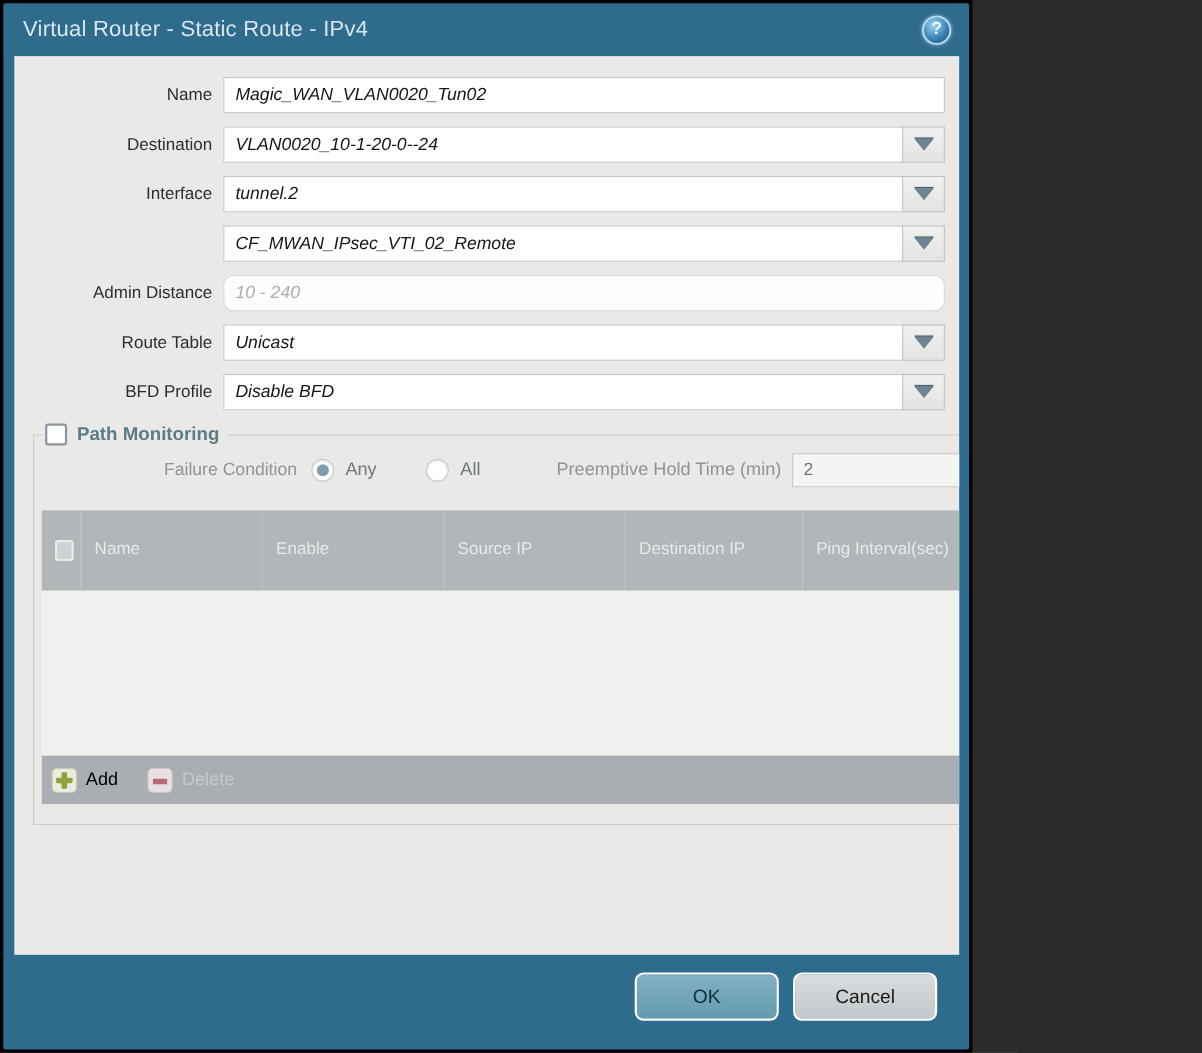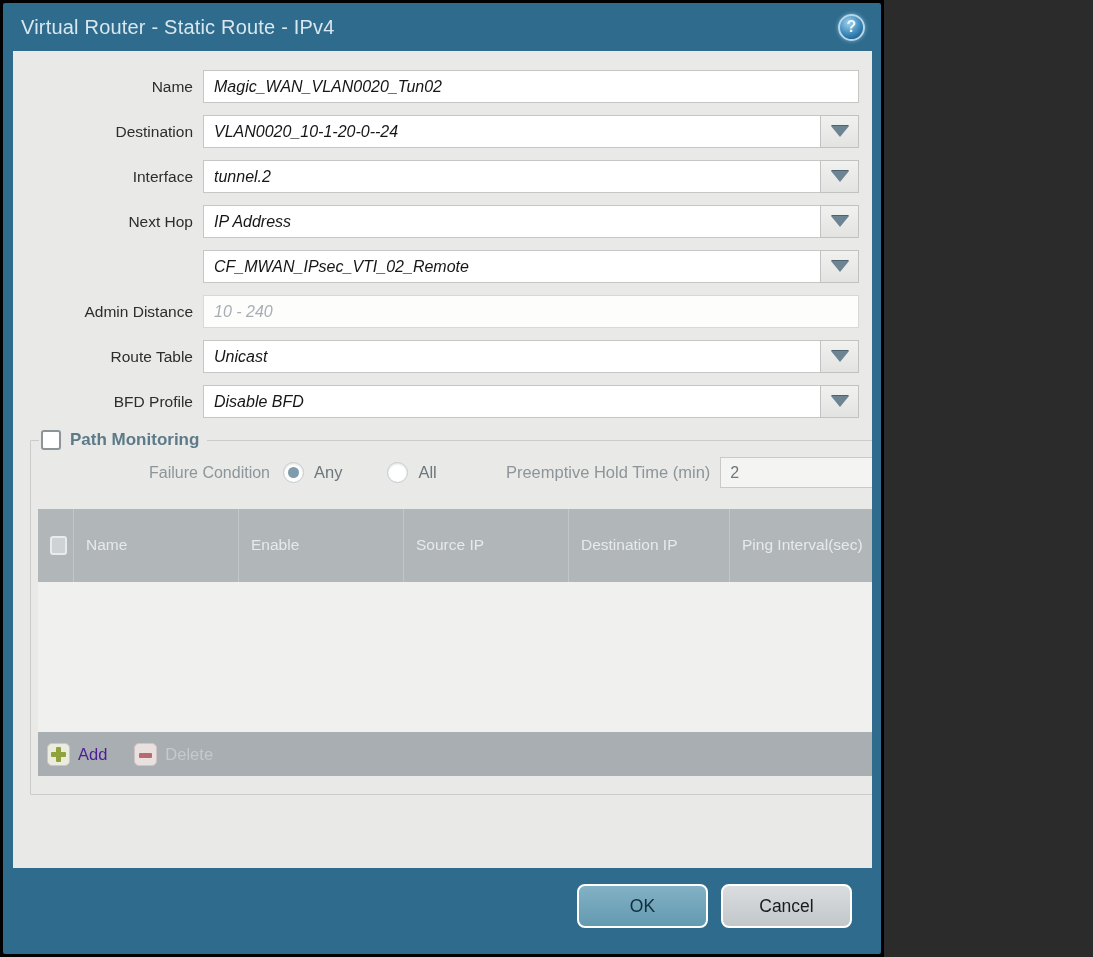--- a/index.html
+++ b/index.html
@@ -66,20 +66,21 @@
     padding: 0 10px;
     font-size: 16px; color: #161616;
     font-family: inherit;
     outline: none;
     min-width: 0;
     font-style: italic;
   }
   .tin.ghost {
     border-color: #d8d8d6;
     background: #fdfdfc;
+    border-radius: 9px;
   }
   .tin.ghost::placeholder { color: #a7aeb4; opacity: 1; }
   .ddbtn {
     flex: none;
     width: 39px; height: 33px;
     margin-left: -1px;
     background: linear-gradient(#f1f1ef, #e3e3e1);
     border: 1px solid #c2c2c0;
     display: flex; align-items: center; justify-content: center;
     cursor: pointer;
@@ -191,21 +192,21 @@
     height: 44px; background: #a9aeb2;
     display: flex; align-items: center;
     padding-left: 9px;
   }
   .tool {
     display: flex; align-items: center;
     cursor: pointer;
   }
   .tool + .tool { margin-left: 27px; }
   .tool-label { font-size: 16.5px; }
-  .tool.add .tool-label { color: #4c1d95; }
+  .tool.add .tool-label { color: #000000; }
   .tool.del .tool-label { color: #c5c9cb; }
   .add-ico, .del-ico {
     width: 23px; height: 23px;
     border-radius: 5px;
     position: relative;
     margin-right: 8px;
   }
   .add-ico { background: #ebecdf; border: 1px solid #c9ccb4; }
   .add-ico::before {
     content: ""; position: absolute;
@@ -277,27 +278,20 @@
         </div>
 
         <div class="frow">
           <span class="flabel">Interface</span>
           <input class="tin" type="text" value="tunnel.2" style="">
           <span class="ddbtn">
               <span class="tri"></span>
             </span>
         </div>
 
-        <div class="frow">
-          <span class="flabel">Next Hop</span>
-          <input class="tin" type="text" value="IP Address" style="">
-          <span class="ddbtn">
-              <span class="tri"></span>
-            </span>
-        </div>
 
         <div class="frow">
           <span class="flabel"></span>
           <input class="tin" type="text" value="CF_MWAN_IPsec_VTI_02_Remote" style="">
           <span class="ddbtn">
               <span class="tri"></span>
             </span>
         </div>
 
         <div class="frow">

